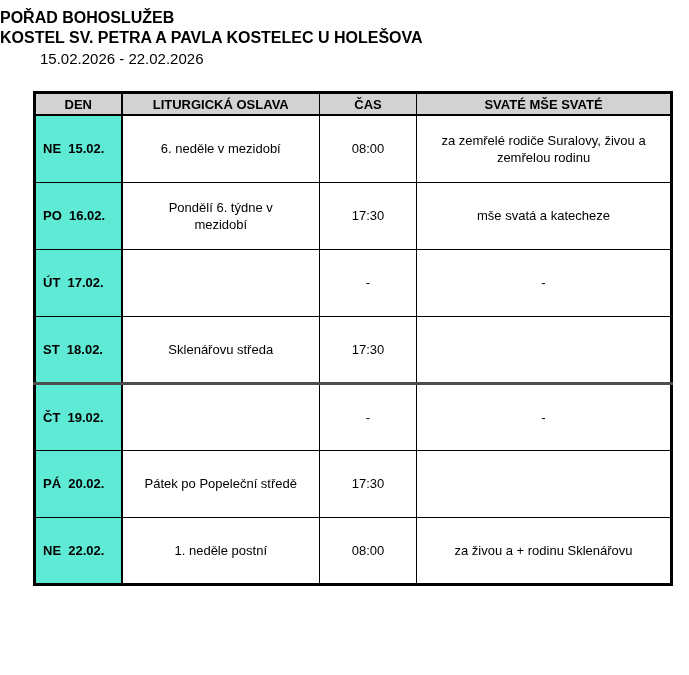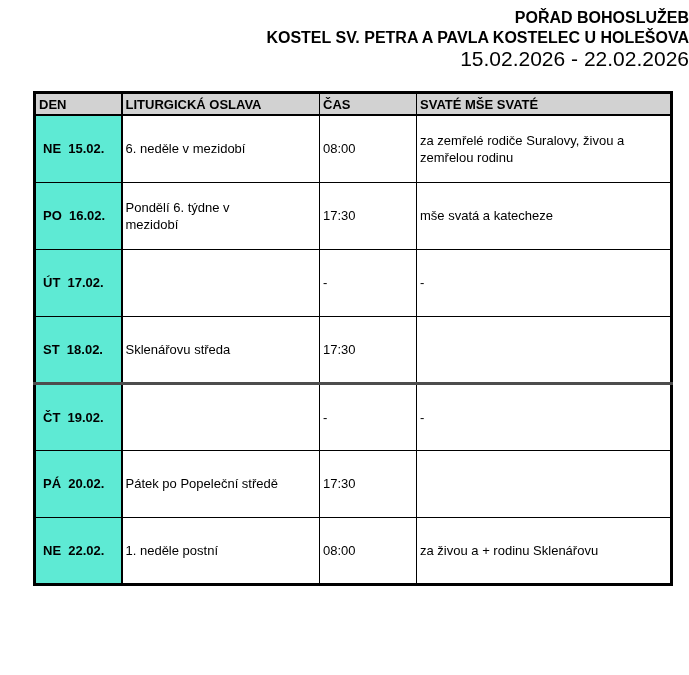--- a/index.html
+++ b/index.html
@@ -11,52 +11,52 @@
   }
   .page {
     position: relative;
     width: 689px;
     height: 675px;
     background: #ffffff;
     overflow: hidden;
   }
   .titles {
     padding-top: 8px;
-    text-align: right;
-    padding-left: 28px;
+    text-align: left;
   }
   .title {
     font-size: 16px;
     font-weight: bold;
     line-height: 20px;
   }
   .subtitle {
     font-size: 16px;
     font-weight: bold;
     line-height: 20px;
   }
   .date-range {
-    font-size: 21px;
+    font-size: 15px;
     font-weight: normal;
     line-height: 21px;
+    margin-left: 40px;
   }
   table.schedule {
     position: absolute;
     left: 33px;
     top: 91px;
     width: 637px;
     border-collapse: collapse;
     table-layout: fixed;
     border: 3px solid #000000;
   }
   table.schedule th,
   table.schedule td {
     border: 1px solid #000000;
     padding: 1px 3px;
-    text-align: left;
+    text-align: center;
     vertical-align: middle;
     font-size: 13px;
     line-height: 17px;
     overflow: hidden;
   }
   table.schedule th {
     height: 18px;
     background: #d2d2d2;
     font-weight: bold;
     border-bottom: 2px solid #000000;

